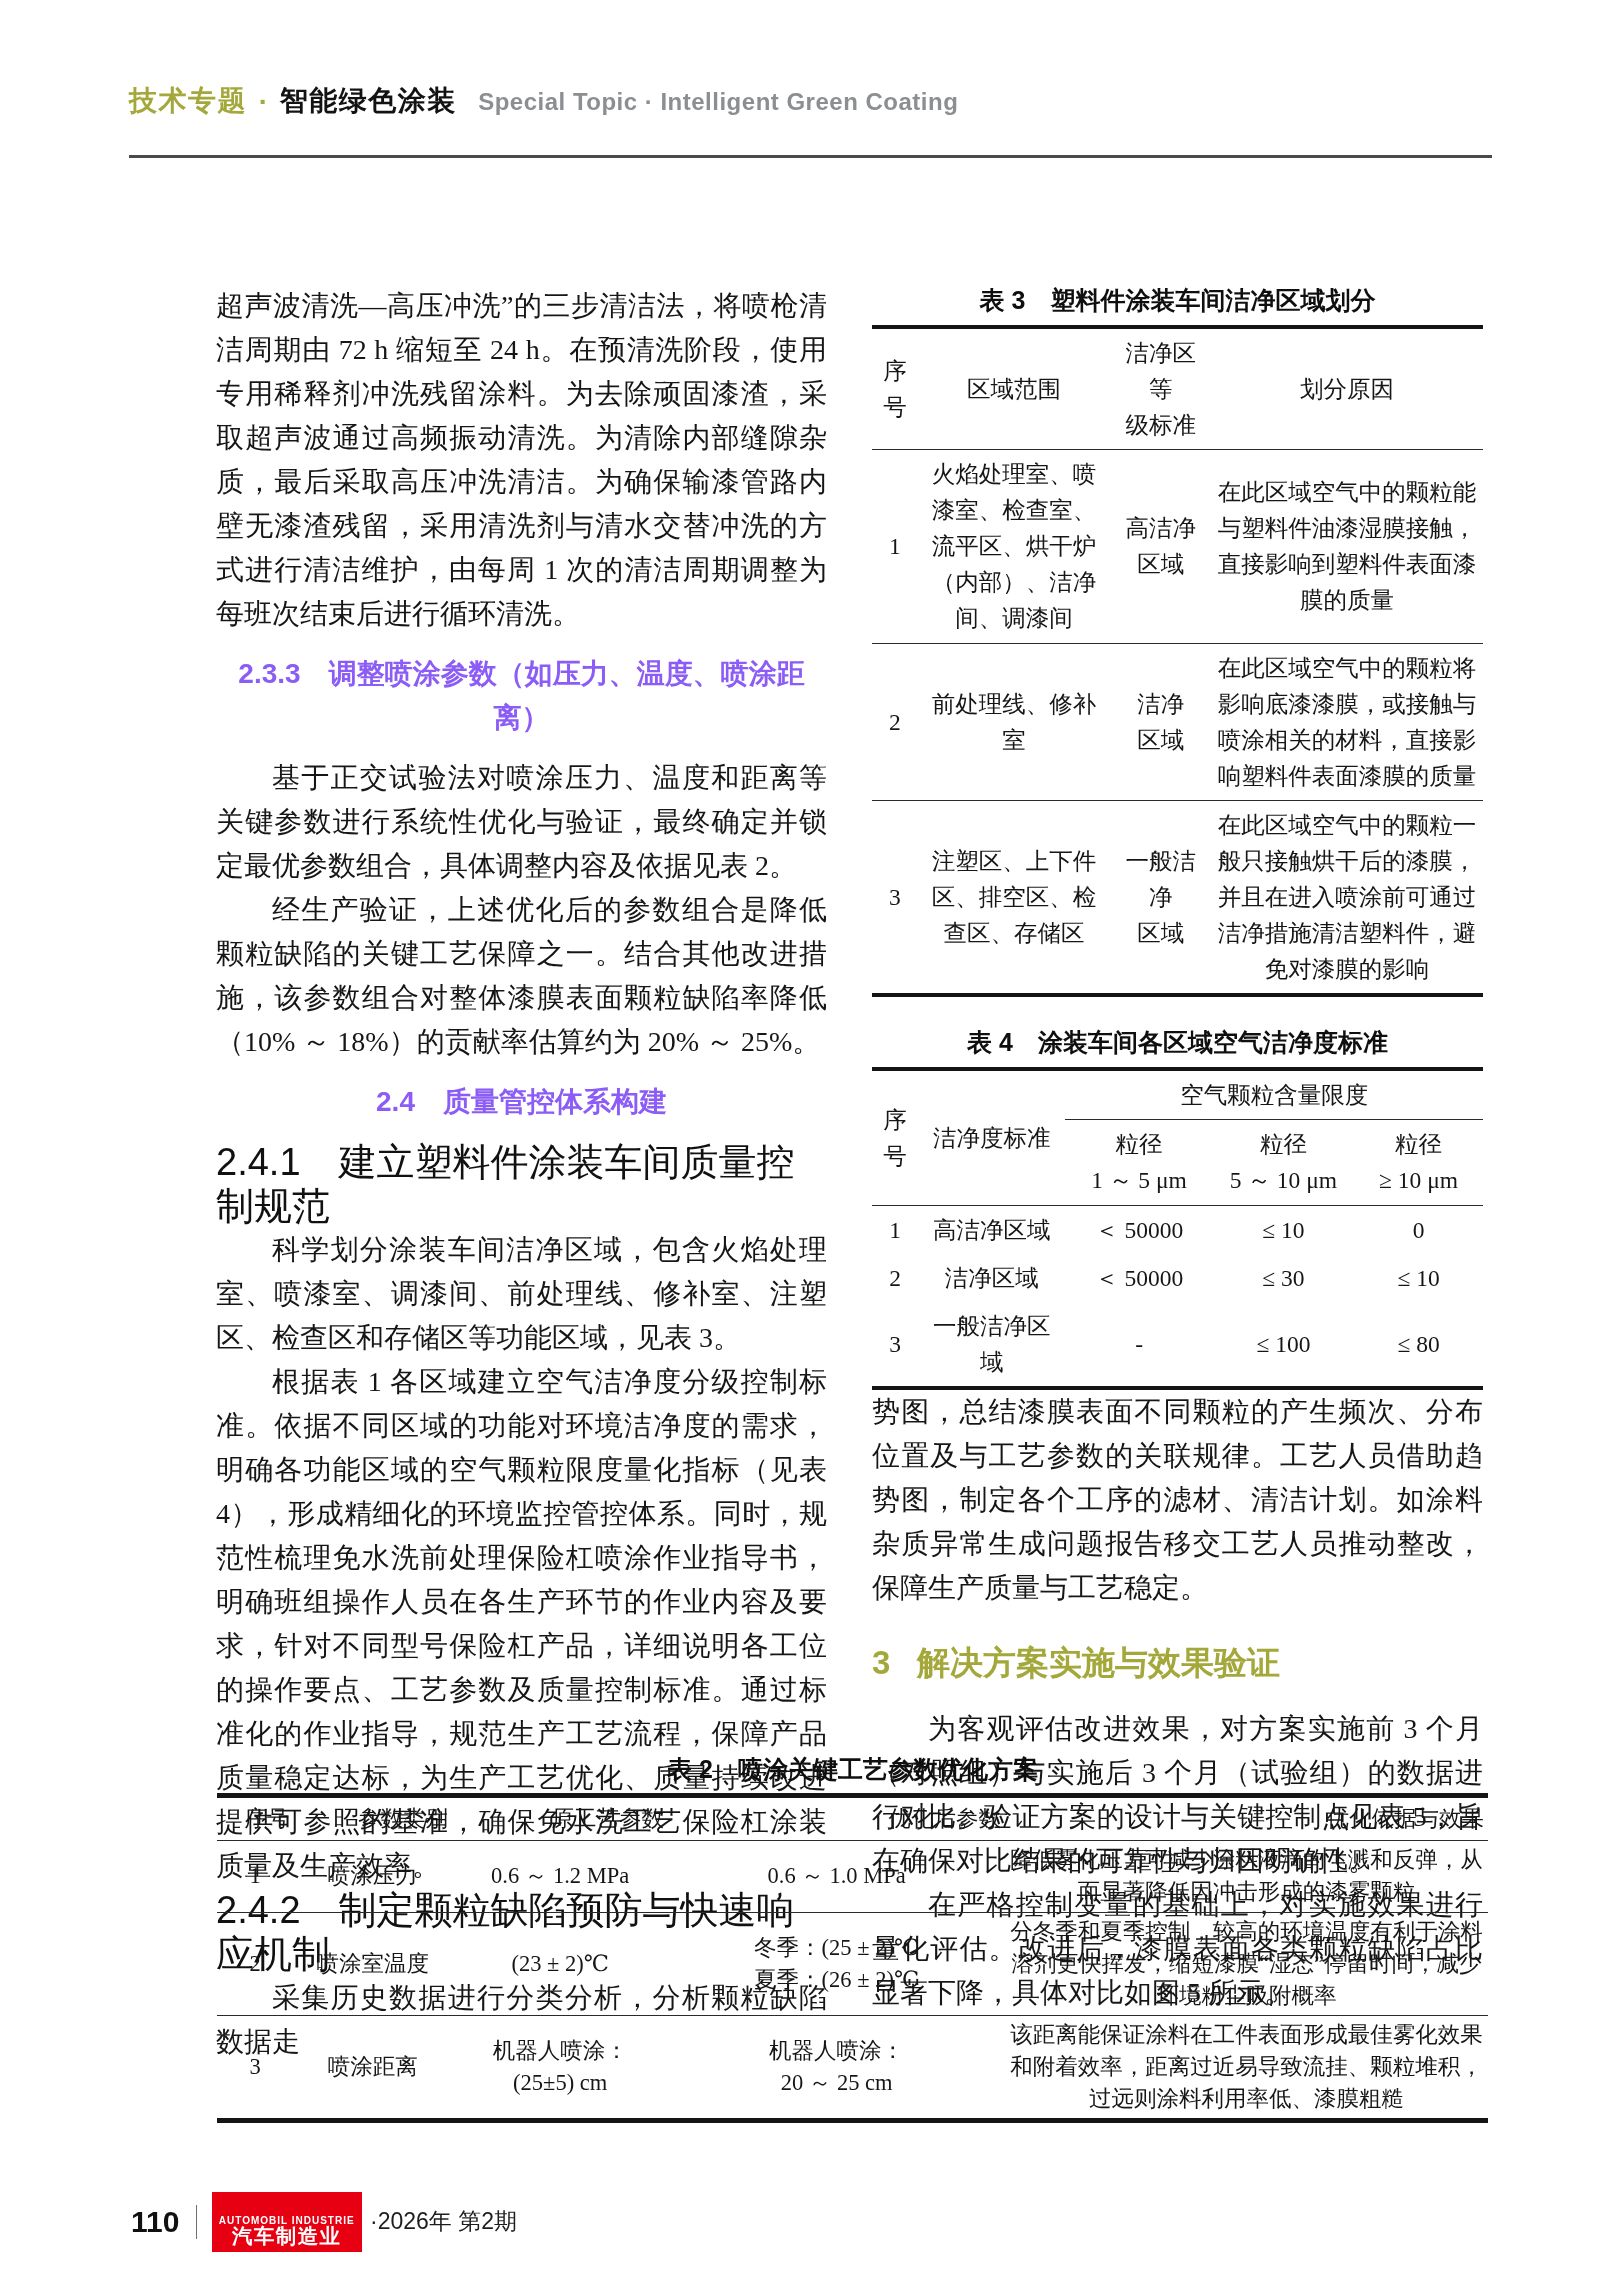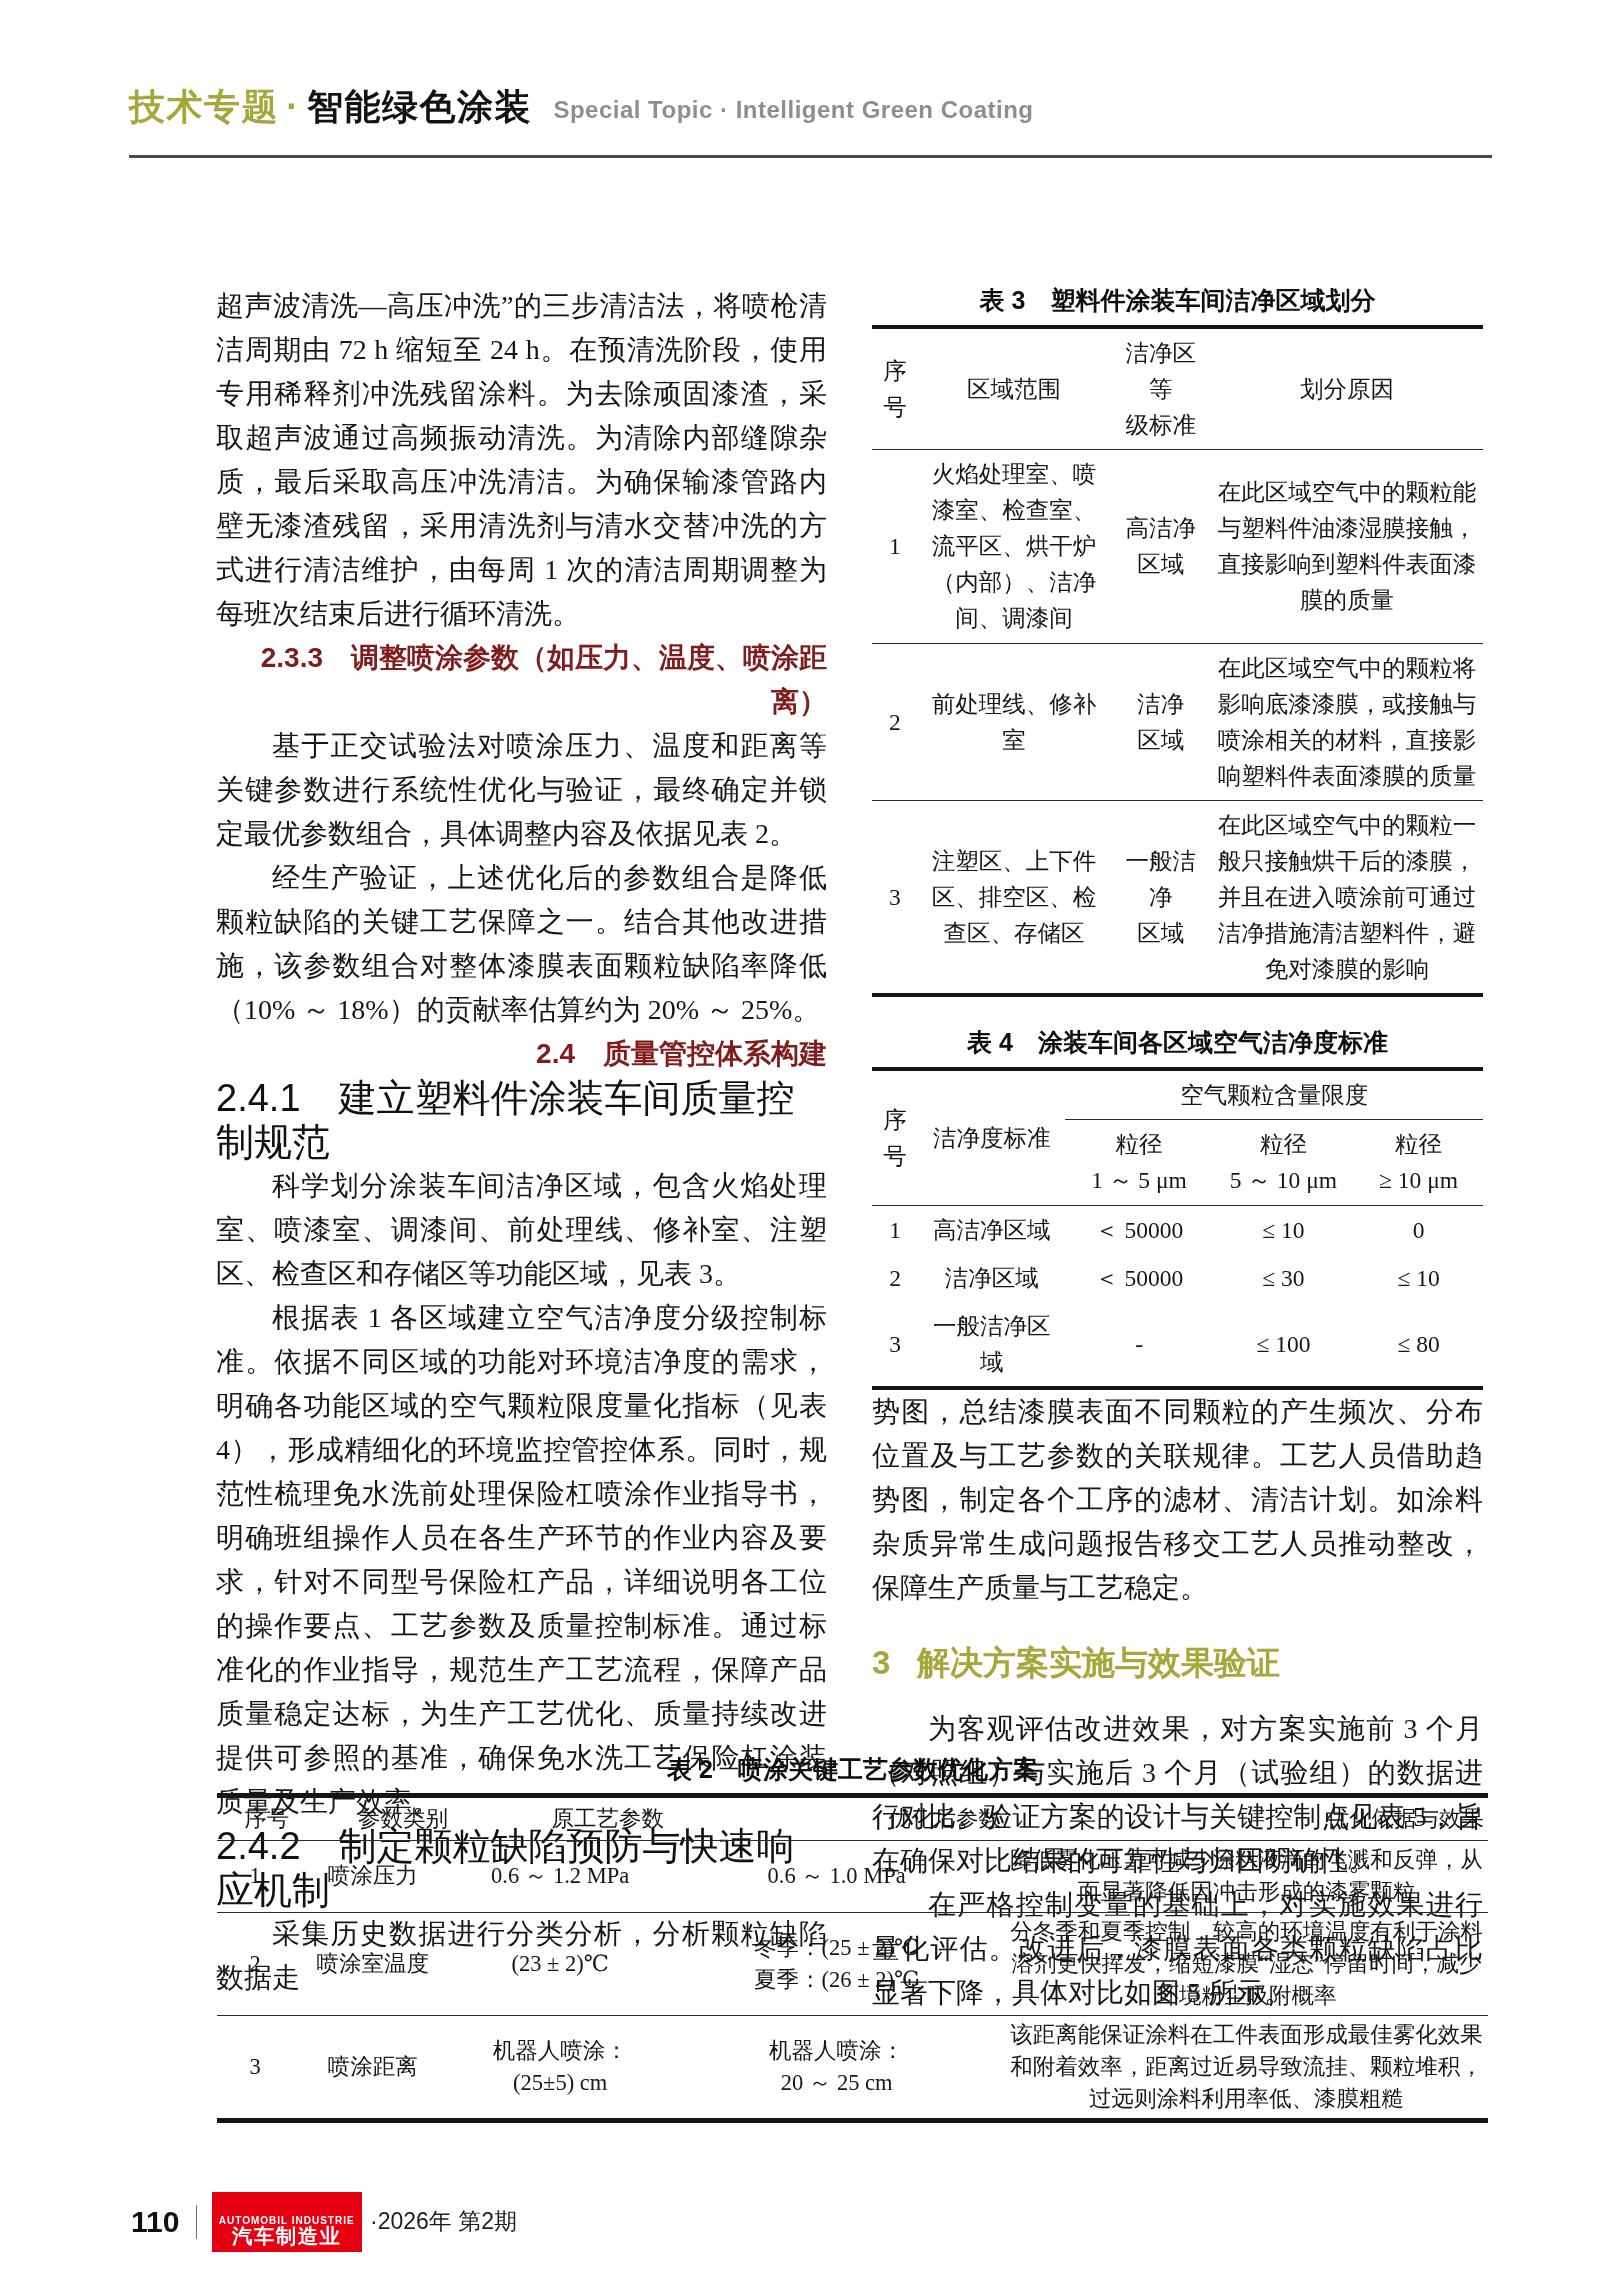--- a/index.html
+++ b/index.html
@@ -10,34 +10,34 @@
   }
   html,body{margin:0;padding:0;background:#e9e9e9;}
   #page{
     position:relative;width:1623px;height:2295px;background:#ffffff;
     overflow:hidden;color:var(--ink);
     font-family:"Liberation Serif","DejaVu Serif",serif;
   }
 
   
   .header-row{position:absolute;left:129px;top:89px;display:flex;align-items:flex-end;white-space:nowrap;}
-  .hdr-cn{font-family:Liberation Sans, sans-serif;font-weight:bold;font-size:36px;line-height:1;letter-spacing:1.5px;}
+  .hdr-cn{font-family:Liberation Mono, monospace;font-weight:bold;font-size:28px;line-height:1;letter-spacing:1.5px;}
   .hdr-olive{color:var(--olive);}
   .hdr-dot{color:var(--olive);margin:0 7.2px;}
   .hdr-black{color:#121212;}
   .hdr-en{font-family:"Liberation Sans","DejaVu Sans",sans-serif;font-weight:600;font-size:24px;line-height:1;color:#8b8f92;margin-left:21.5px;margin-bottom:2.6px;letter-spacing:0.5px;}
   .head-rule{position:absolute;left:129px;top:155px;width:1363px;height:2.6px;background:#4a4a4a;}
 
   
   .col{position:absolute;top:284px;width:611px;font-size:28px;line-height:44px;text-align:justify;color:var(--ink);}
   .col-left{left:216px;}
   .col-right{left:872px;}
   p.body{margin:0;}
   p.indent{text-indent:2em;}
-  .sub{font-family:"Liberation Sans","DejaVu Sans",sans-serif;font-weight:bold;font-size:28px;line-height:44px;margin:0;text-align:right;color:#7f1d1d;}
+  .sub{font-family:"Liberation Sans","DejaVu Sans",sans-serif;font-weight:bold;font-size:28px;line-height:44px;margin:16px;text-align:center;color:#8b5cf6;}
   .sub-light{font-family:"Liberation Sans","DejaVu Sans",sans-serif;font-weight:normal;font-size:38px;line-height:44px;margin:0;text-align:left;color:#111;}
 
   
   .tbl-title{font-family:"Liberation Sans","DejaVu Sans",sans-serif;font-weight:bold;font-size:25px;line-height:32px;text-align:center;margin:0 0 9.2px 0;color:#0f0f0f;}
   table.jt{width:100%;border-collapse:collapse;border-top:4.6px solid #151515;border-bottom:4.6px solid #151515;
     font-family:"Liberation Serif","DejaVu Serif",serif;font-size:23.5px;line-height:36px;color:var(--ink);table-layout:fixed;}
   table.jt th,table.jt td{text-align:center;vertical-align:middle;font-weight:normal;padding:6.1px 4.1px;white-space:pre-line;}
   table.jt thead{border-bottom:1.5px solid var(--rule);}
   table.rowsep tbody tr + tr{border-top:1px solid var(--rule);}
   .grp{border-bottom:1px solid var(--rule);}

